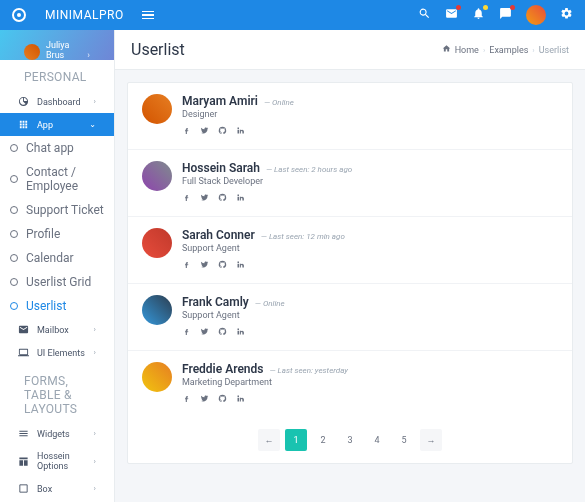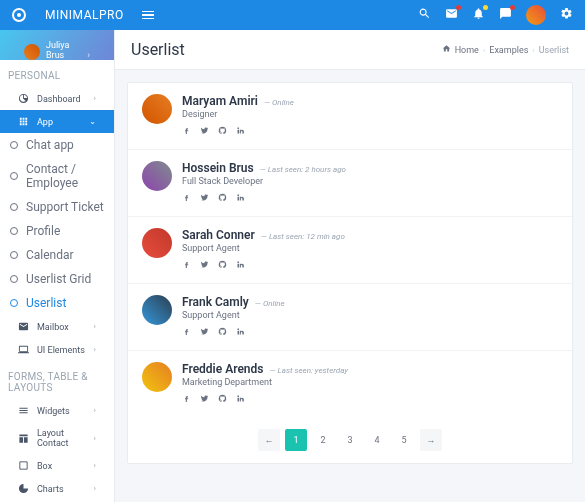--- a/index.html
+++ b/index.html
@@ -15,21 +15,21 @@
 .ticon svg{width:13px;height:13px;fill:#fff}
 .badge-dot{position:absolute;top:-2px;right:-3px;width:5px;height:5px;border-radius:50%}
 .avatar-top{width:20px;height:20px;border-radius:50%;background:linear-gradient(45deg,#f39c12,#e74c3c)}
 .layout{display:flex;height:calc(100% - 30px)}
 .sidebar{width:115px;background:#fff;border-right:1px solid #e8ecef;overflow-y:auto;flex-shrink:0}
 .sidebar::-webkit-scrollbar{width:0}
 .user-panel{height:30px;background:linear-gradient(120deg,#48c6ef,#6f86d6);display:flex;align-items:flex-end;padding:0 24px;gap:6px;color:#fff}
 .user-av{width:16px;height:16px;border-radius:50%;background:linear-gradient(45deg,#e67e22,#d35400)}
 .user-name{font-size:9px;flex:1}
 .chev{font-size:9px;opacity:.8}
-.section-title{font-size:10px;color:#9aa5b1;padding:10px 8px 6px;letter-spacing:.3px}
+.section-title{font-size:12px;color:#9aa5b1;padding:10px 24px 6px;letter-spacing:.3px}
 .nav-item{display:flex;align-items:center;padding:6px 18px;gap:8px;cursor:pointer;font-size:9px;color:#4a5568}
 .nav-item.active{background:#1e88e5;color:#fff}
 .nav-item.active .nav-chev{color:#fff}
 .nav-icon{width:11px;display:flex;justify-content:center}
 .nav-icon svg{width:11px;height:11px;fill:currentColor}
 .nav-label{flex:1}
 .nav-chev{font-size:8px;color:#9aa5b1}
 .sub-item{display:flex;align-items:center;padding:5px 8px 5px 10px;gap:8px;cursor:pointer;font-size:12px;color:#6b7280}
 .sub-item.active{color:#1e88e5}
 .sub-dot{width:8px;height:8px;border:1px solid currentColor;border-radius:50%;flex-shrink:0}
@@ -178,21 +178,21 @@
         </span>
       <span class="nav-label">Widgets</span>
       <span class="nav-chev">›</span>
     </div>
     <div class="nav-item">
       <span class="nav-icon">
           <svg viewBox="0 0 24 24">
             <path d="M3 3h18v4H3zm0 6h8v12H3zm10 0h8v12h-8z"></path>
           </svg>
         </span>
-      <span class="nav-label">Layout Contact</span>
+      <span class="nav-label">Hossein Options</span>
       <span class="nav-chev">›</span>
     </div>
     <div class="nav-item">
       <span class="nav-icon">
           <svg viewBox="0 0 24 24">
             <path fill="none" stroke="currentColor" stroke-width="2" d="M4 4h16v16H4z"></path>
           </svg>
         </span>
       <span class="nav-label">Box</span>
       <span class="nav-chev">›</span>
@@ -255,21 +255,21 @@
                 <span class="ticon"><svg viewBox="0 0 24 24">
                     <path d="M4 4h4v4H4zm0 6h4v10H4zm6 0h4v1.5a4 4 0 0 1 7 2.5v6h-4v-5a2 2 0 0 0-4 0v5h-3z"></path>
                   </svg></span>
               </div>
             </div>
           </div>
           <div class="user-row">
             <div class="u-avatar av2"></div>
             <div class="u-info">
               <div class="u-name-line">
-                <span class="u-name">Hossein Brus</span>
+                <span class="u-name">Hossein Sarah</span>
                 <span class="u-status">— Last seen: 2 hours ago</span>
               </div>
               <div class="u-role">Full Stack Developer</div>
               <div class="u-socials">
                 <span class="ticon"><svg viewBox="0 0 24 24">
                     <path d="M13 9h3V6h-3c-1.66 0-3 1.34-3 3v2H8v3h2v7h3v-7h3l1-3h-4V9z"></path>
                   </svg></span>
                 <span class="ticon"><svg viewBox="0 0 24 24">
                     <path d="M22 5.8a8.49 8.49 0 0 1-2.36.64 4.13 4.13 0 0 0 1.81-2.27 8.21 8.21 0 0 1-2.61 1 4.1 4.1 0 0 0-7 3.74 11.64 11.64 0 0 1-8.45-4.29 4.16 4.16 0 0 0 1.27 5.49A4.09 4.09 0 0 1 2.8 9.6v.05a4.1 4.1 0 0 0 3.3 4 4.05 4.05 0 0 1-1.86.07 4.11 4.11 0 0 0 3.83 2.84A8.22 8.22 0 0 1 2 18.28a11.57 11.57 0 0 0 6.29 1.85A11.59 11.59 0 0 0 20 8.45v-.53a8.43 8.43 0 0 0 2-2.12z"></path>
                   </svg></span>

